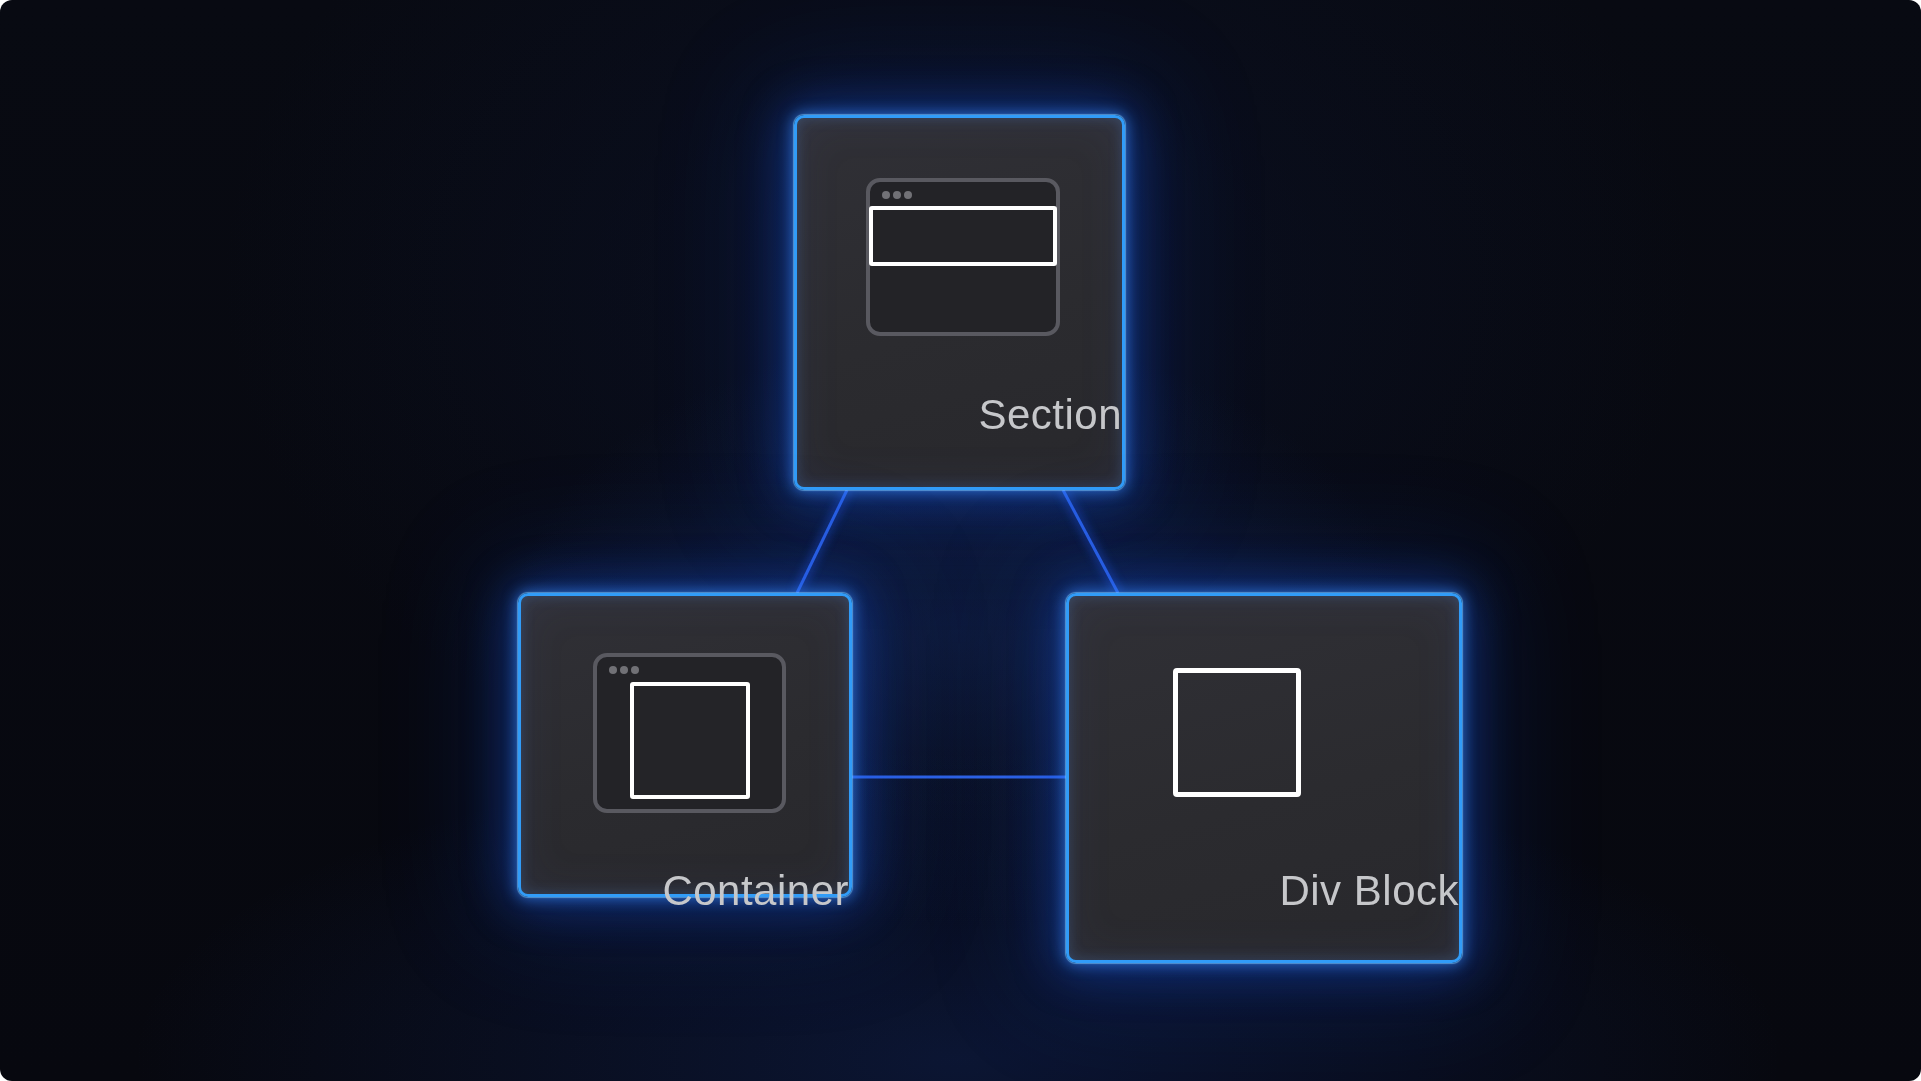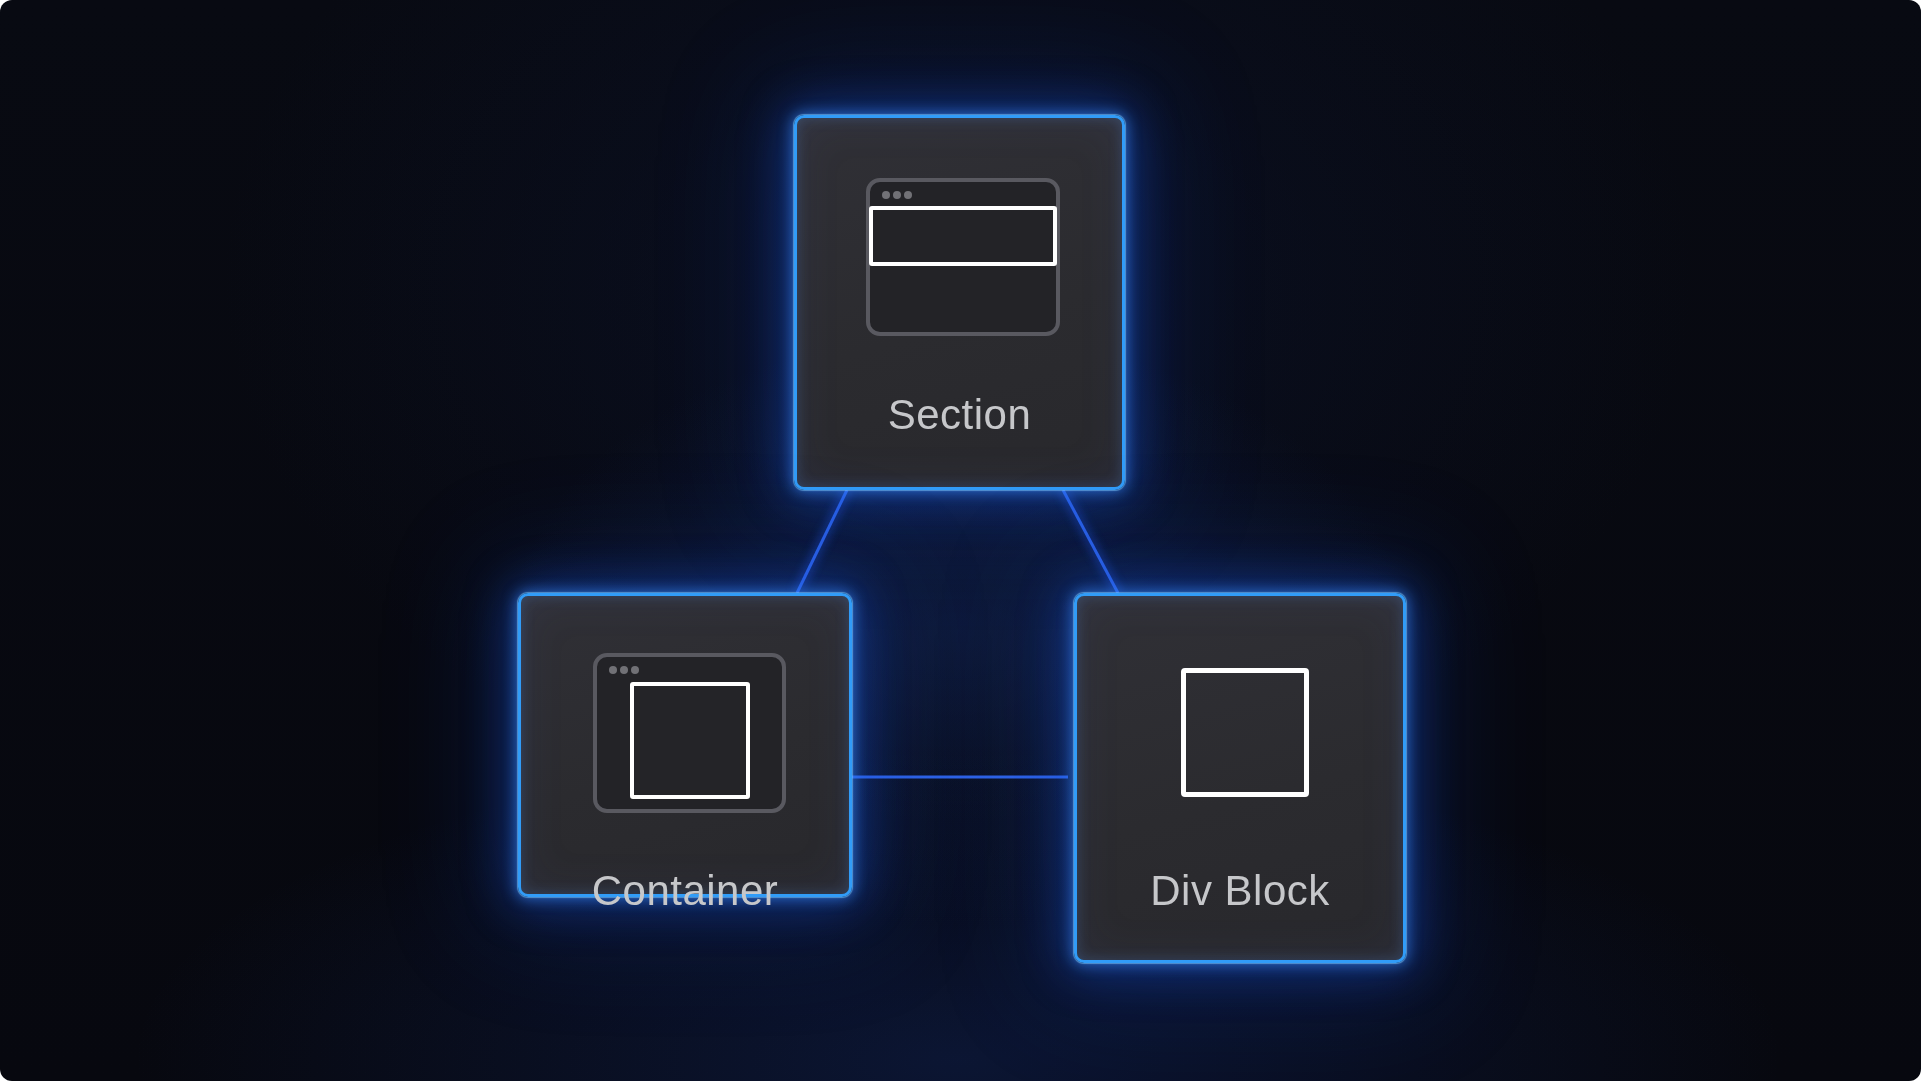--- a/index.html
+++ b/index.html
@@ -27,21 +27,21 @@
     border-radius:10px;
     box-shadow:
       0 0 1px 1px rgba(130,205,255,0.55),
       0 0 14px 2px rgba(56,140,255,0.60),
       0 0 45px 10px rgba(32,96,240,0.35),
       0 0 110px 30px rgba(20,70,200,0.22),
       inset 0 0 14px rgba(95,165,255,0.22),
       inset 0 0 46px rgba(85,95,185,0.12);
   }
   .node-label{
-    position:absolute;left:0;right:0;text-align:center;
+    position:absolute;left:0;right:0;text-align:right;
     font-size:42px;line-height:52px;font-weight:400;
     color:#c6c7ca;letter-spacing:0.5px;
   }
   
   .bw{
     position:absolute;box-sizing:border-box;
     border:4px solid #595960;border-radius:14px;background:#232327;
   }
   .dots{position:absolute;top:9px;left:12px;display:flex;gap:3px;}
   .dot{width:8px;height:8px;border-radius:50%;background:#717176;}
@@ -53,21 +53,21 @@
   .card-section{left:794px;top:115px;width:331px;height:375px;}
   .card-section .bw{left:69px;top:60px;width:194px;height:158px;}
   .card-section .white-rect{left:72px;top:88px;width:188px;height:60px;}
   .card-section .node-label{top:271px;}
   
   .card-container{left:518px;top:593px;width:334px;height:304px;}
   .card-container .bw{left:72px;top:57px;width:193px;height:160px;}
   .card-container .white-rect{left:109px;top:86px;width:120px;height:117px;background:#242428;}
   .card-container .node-label{top:269px;}
   
-  .card-divblock{left:1066px;top:593px;width:332px;height:370px;margin-left:8px;}
+  .card-divblock{left:1066px;top:593px;width:396px;height:370px;}
   .card-divblock .white-rect{left:104px;top:72px;width:128px;height:129px;border-width:5px;border-radius:4px;background:transparent;}
   .card-divblock .node-label{top:269px;}
 </style>
 </head>
 <body>
 
 <div class="canvas">
 
   <svg class="edges" width="1921" height="1081" viewBox="0 0 1921 1081">
     <defs>

